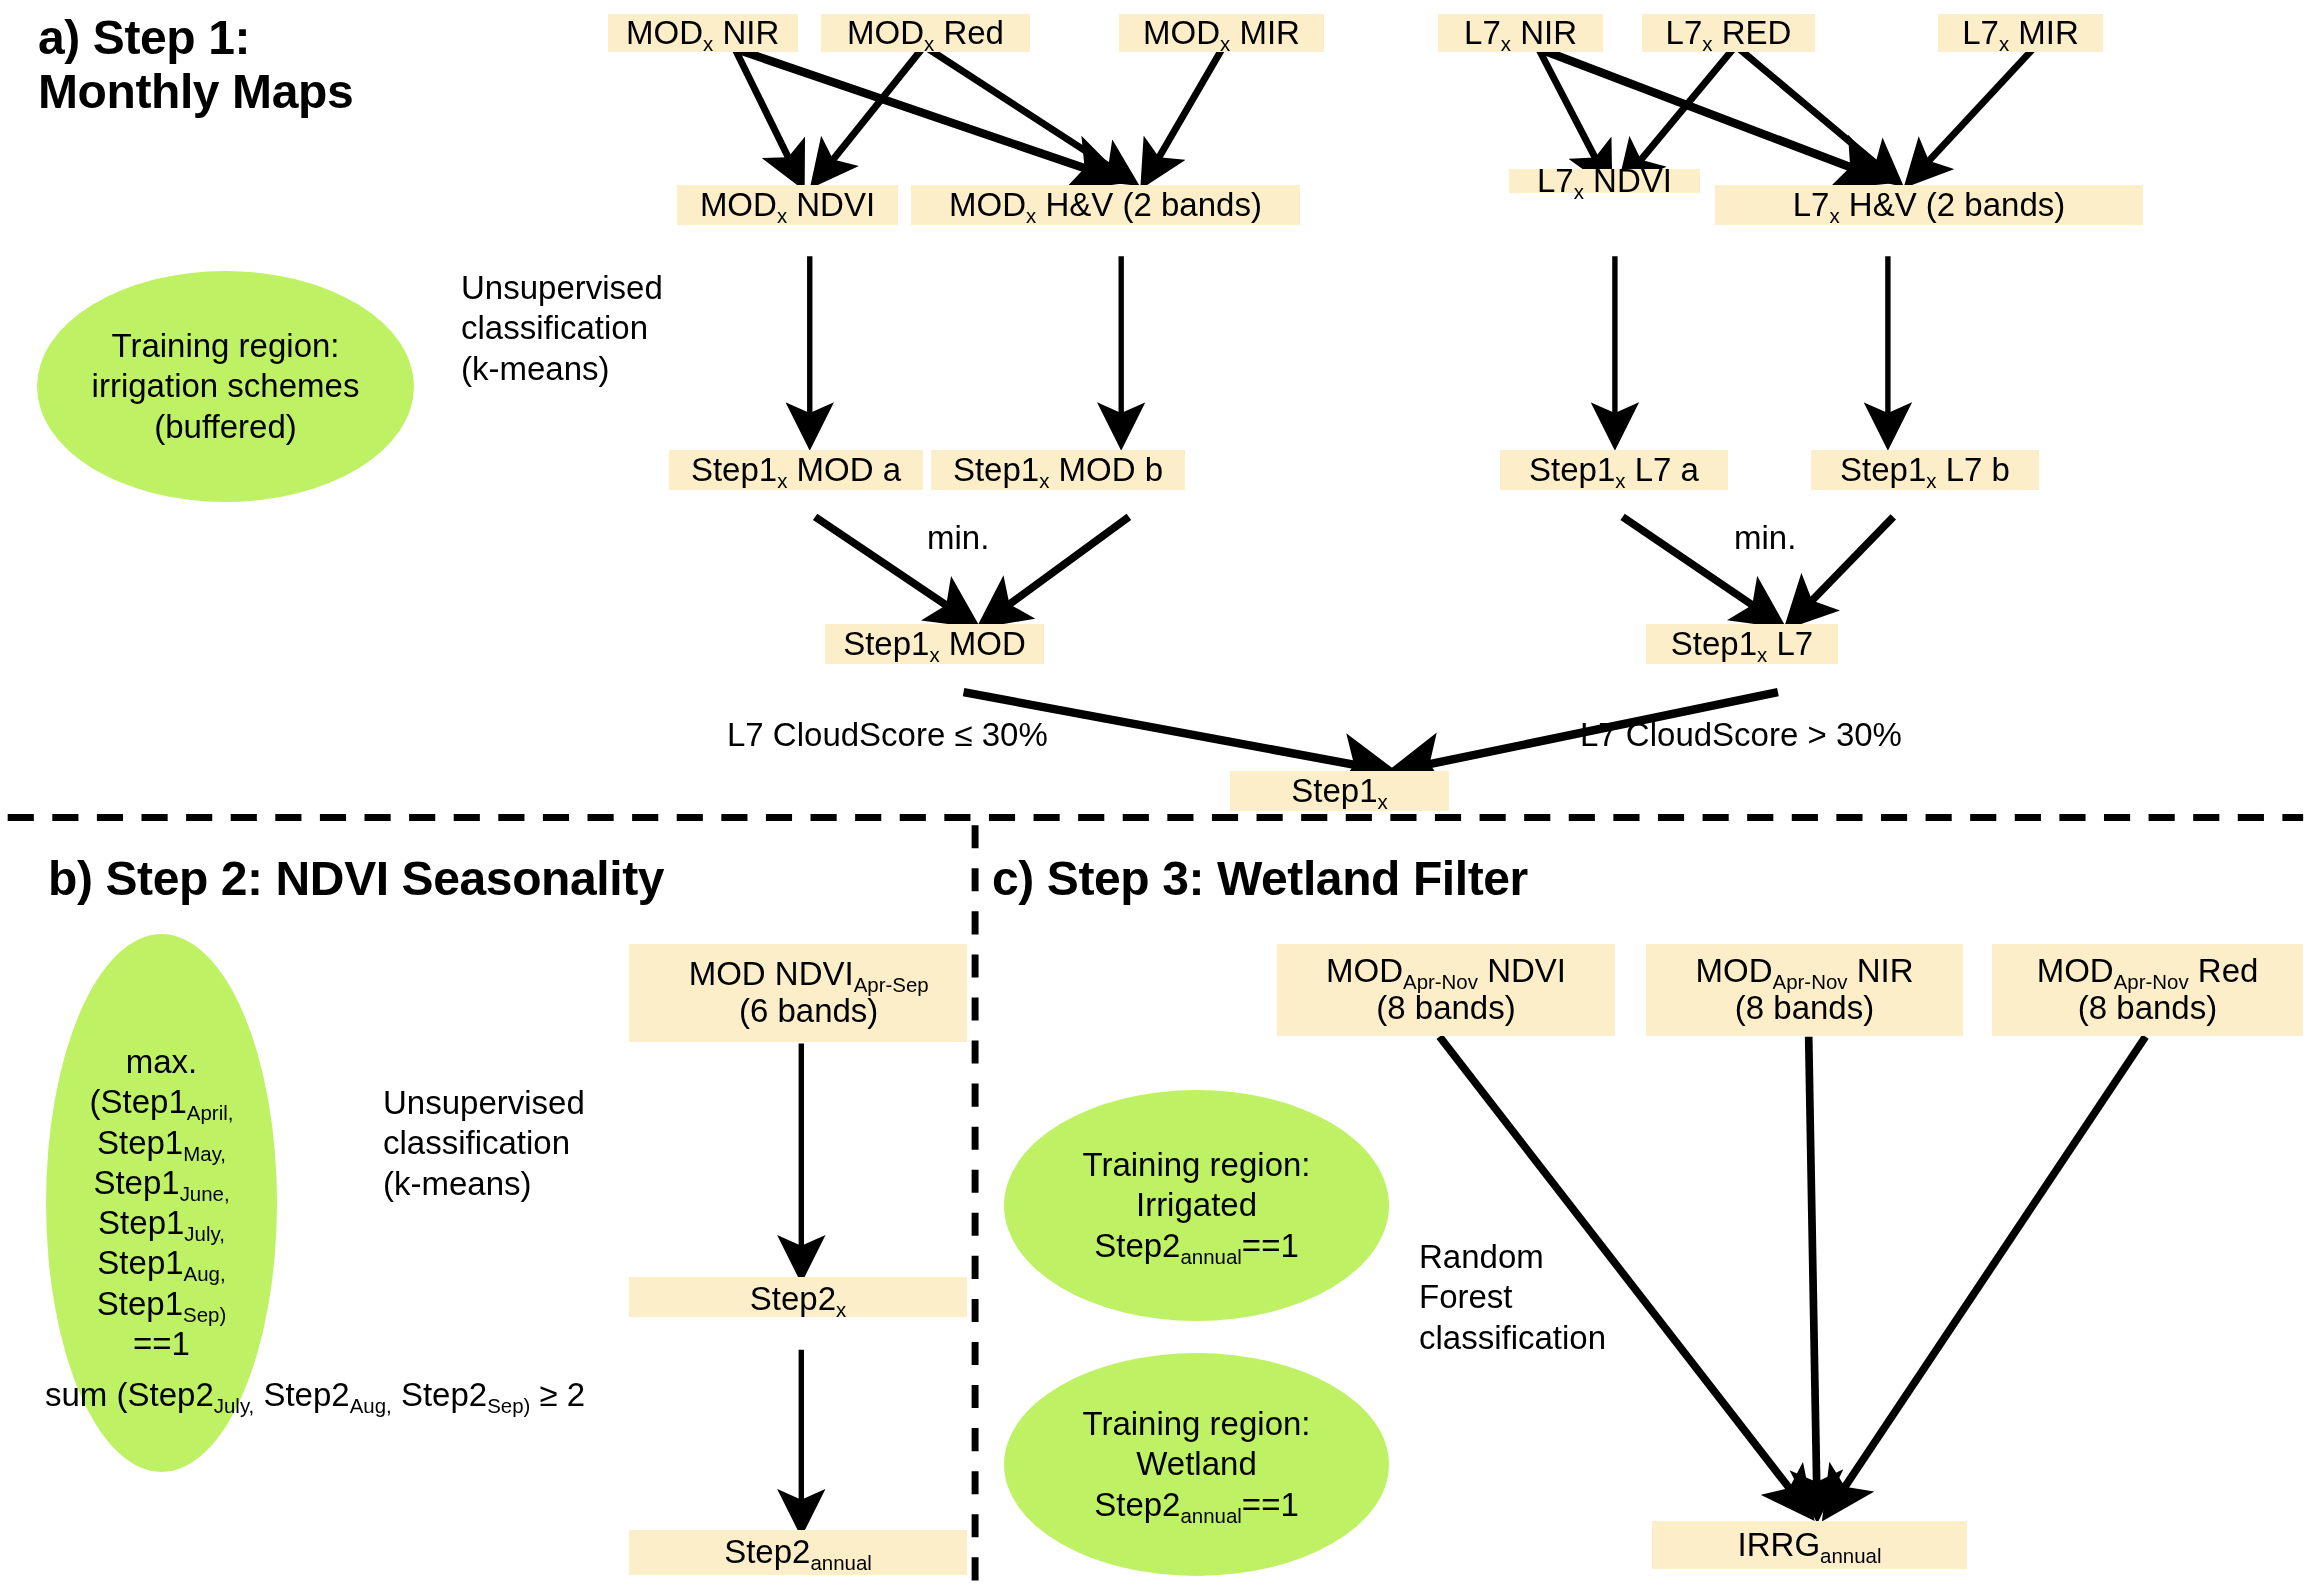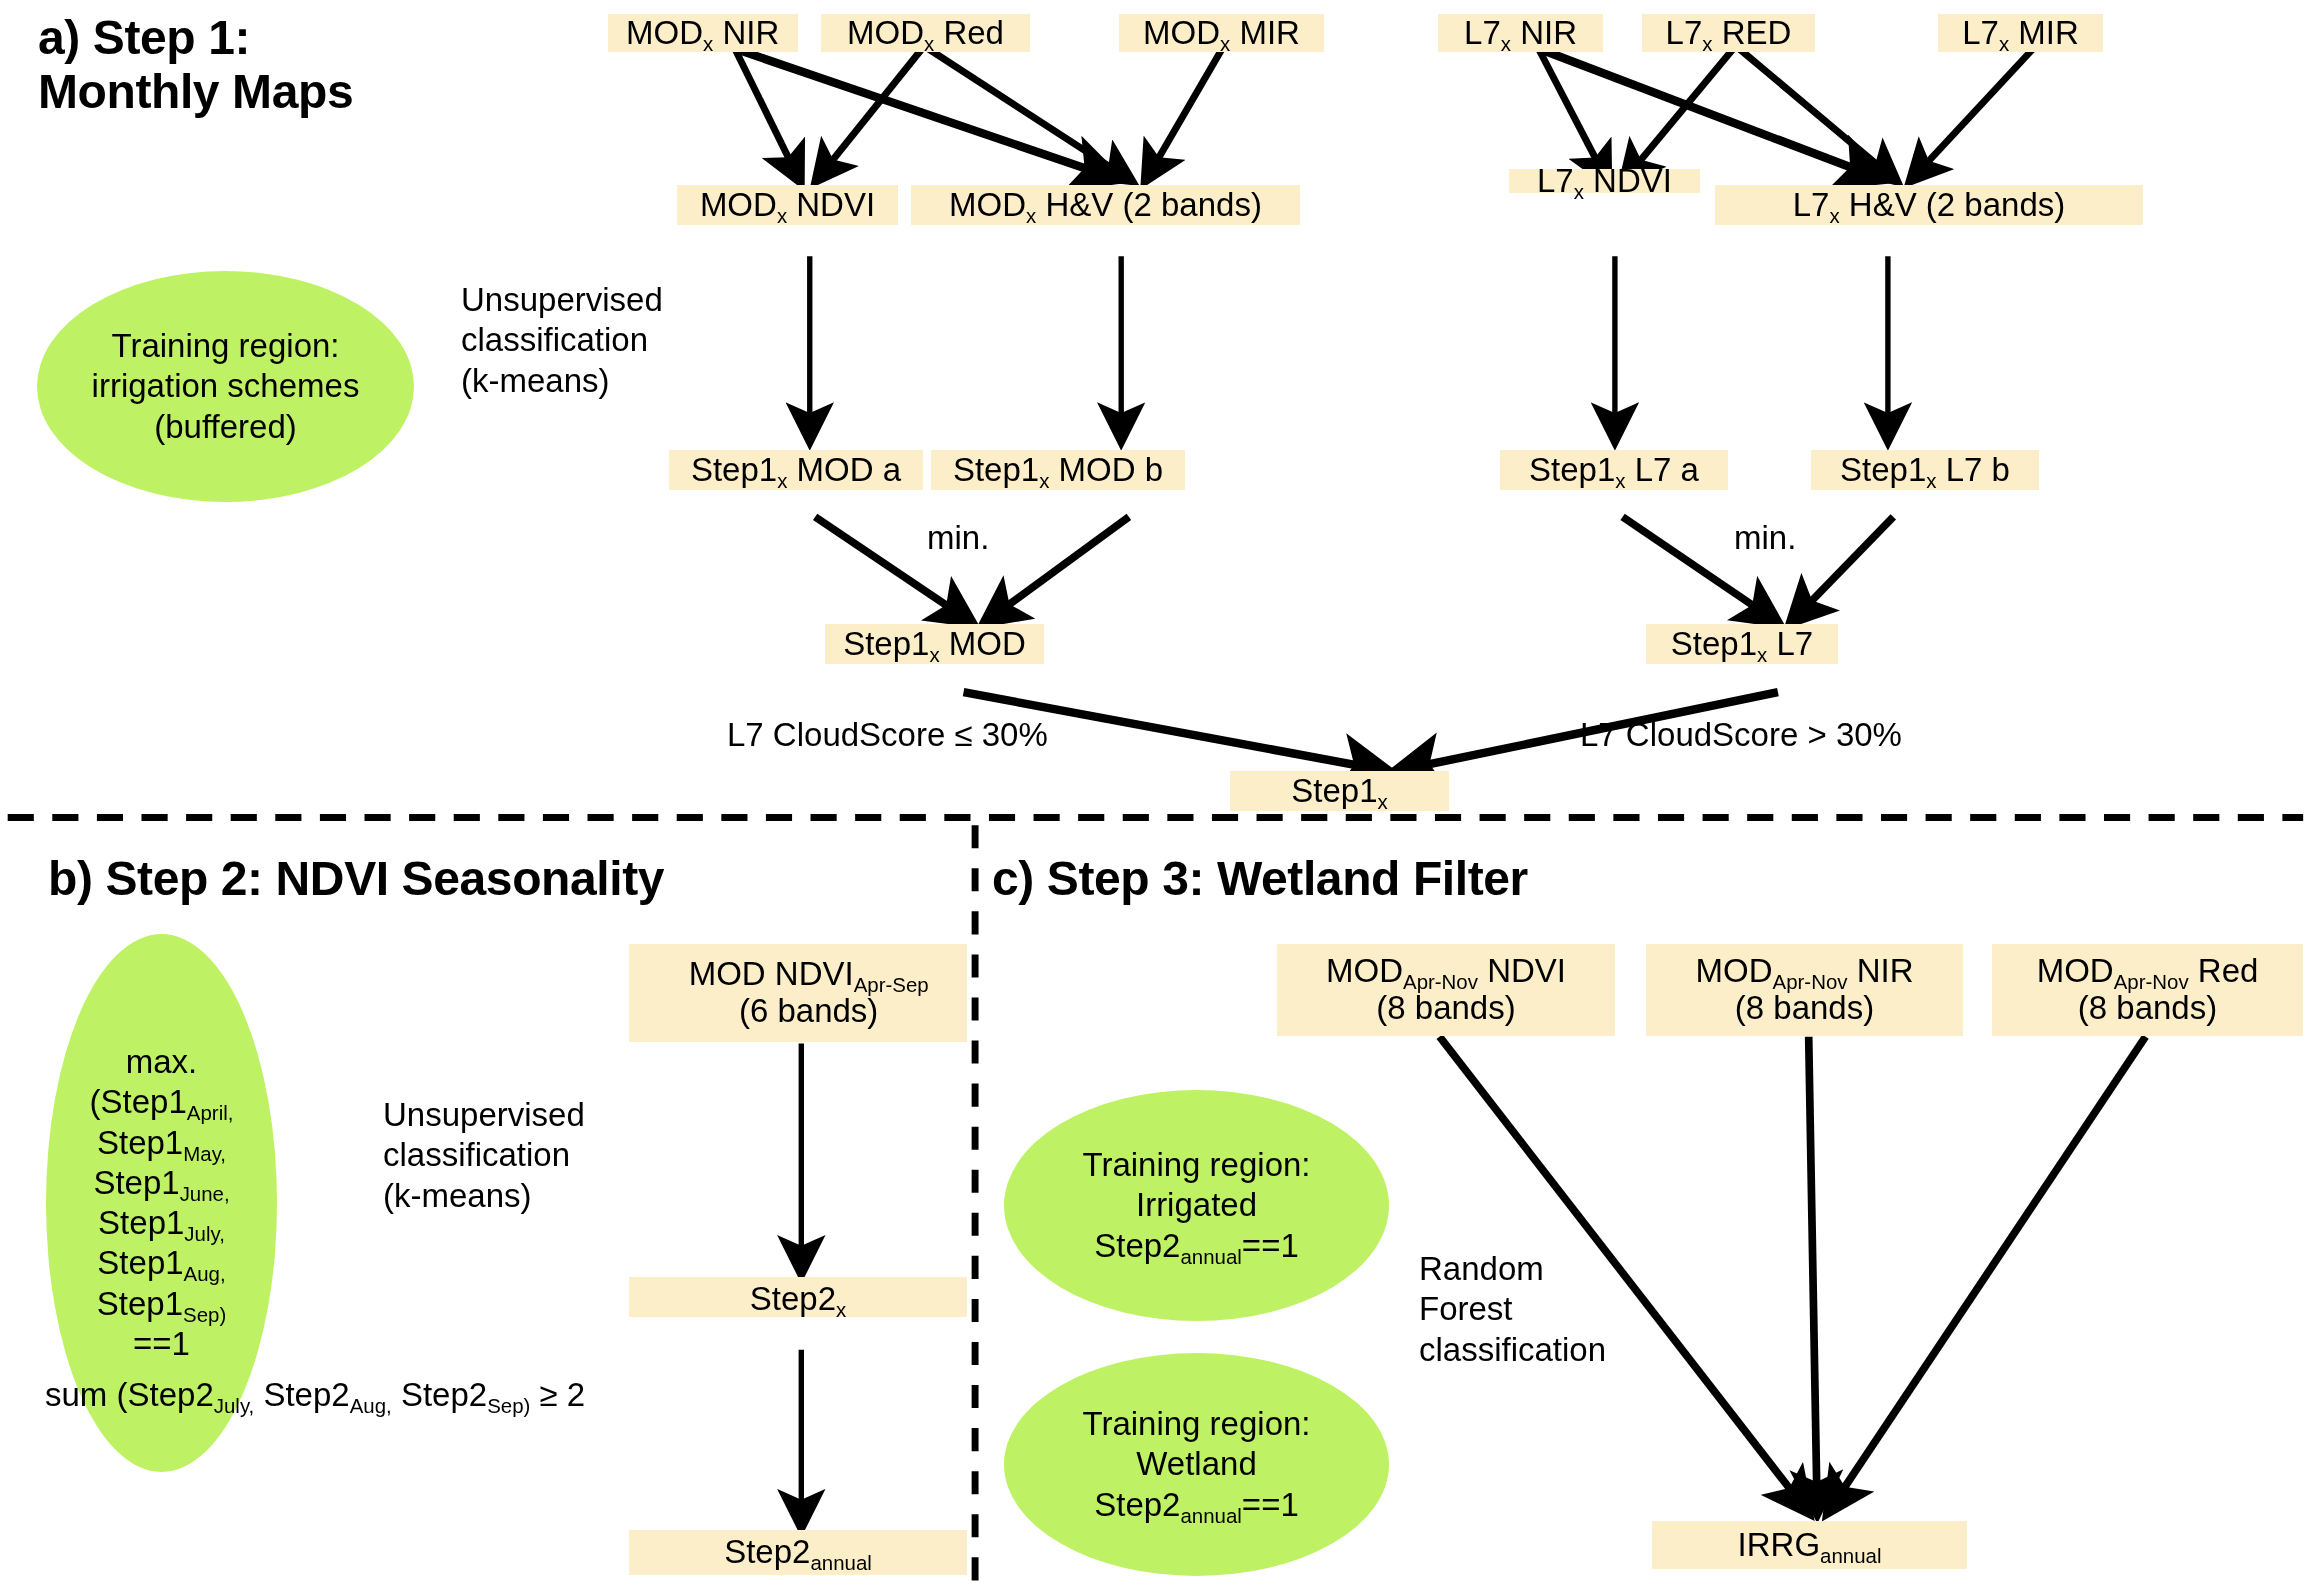--- a/index.html
+++ b/index.html
@@ -41,21 +41,21 @@
     box-sizing:border-box;
     padding:0 6.2px;
   }
   .plain{
     position:absolute;
     color:#000;
     font-size:33px;
     line-height:1.22;
     white-space:nowrap;
   }
-  .plain.wrap{white-space:normal;margin-top:12px;}
+  .plain.wrap{white-space:normal;}
   .heading{
     position:absolute;
     color:#000;
     font-weight:bold;
     font-size:48px;
     line-height:1.12;
     white-space:pre-line;
     letter-spacing:-0.4px;
   }
   sub{font-size:0.62em;line-height:0;vertical-align:-0.32em;}

